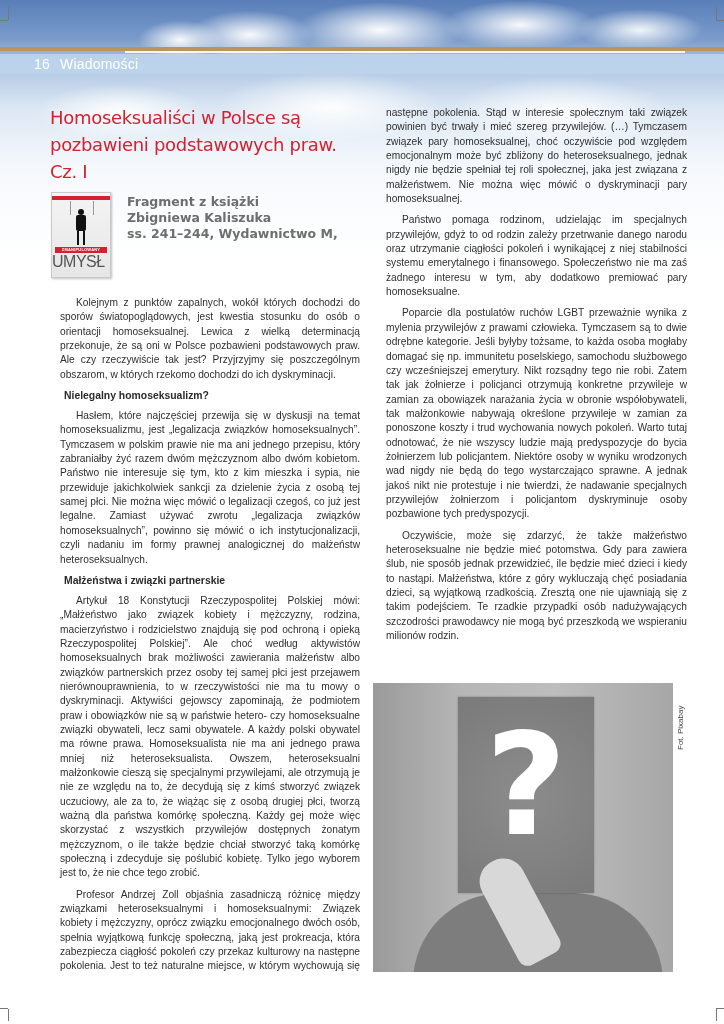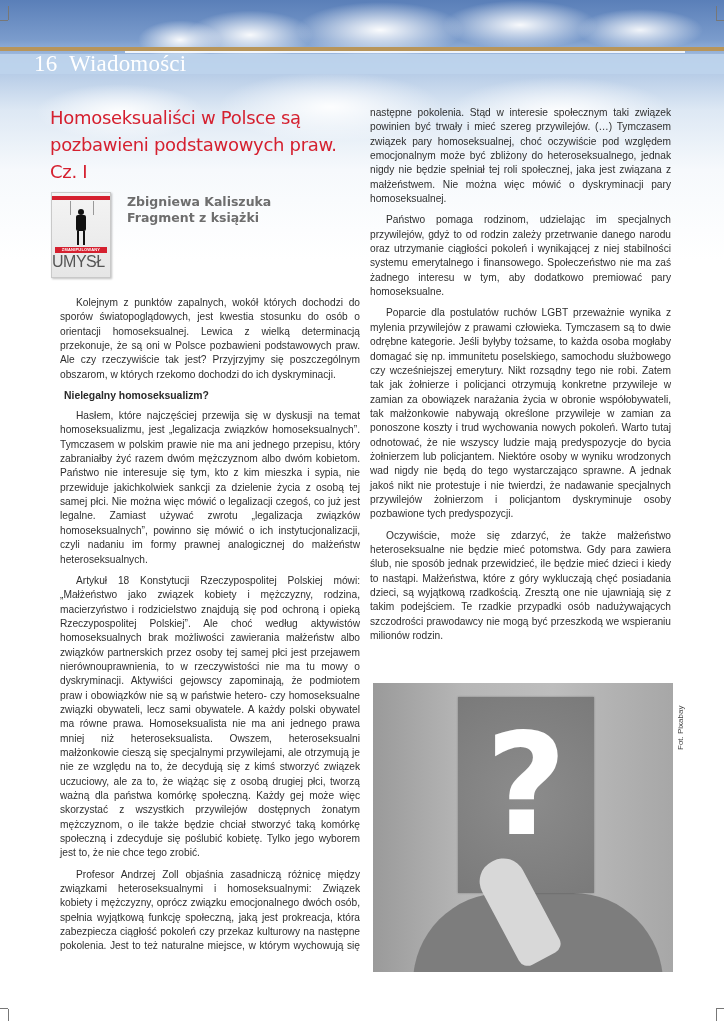--- a/index.html
+++ b/index.html
@@ -34,21 +34,21 @@
   .white-rule {
     position: absolute; left: 125px; top: 51px; width: 560px; height: 2px;
     background: rgba(255,255,255,0.85);
   }
   .section-band {
     position: absolute; left: 0; top: 54px; width: 724px; height: 20px;
     background: rgba(190,212,236,0.9);
   }
   .section-label {
     position: absolute; left: 34px; top: 54px; height: 20px; line-height: 20px;
-    font-family: Liberation Serif, serif; font-size: 23px; color: #ffffff;
+    font-family: Liberation Sans, sans-serif; font-size: 14px; color: #ffffff;
     letter-spacing: 0.2px;
   }
   .section-label .num { margin-right: 6px; }
 
   
   .crop { position: absolute; background: #777; }
 
   
   .title {
     position: absolute; left: 50px; top: 104px; width: 310px;
@@ -80,21 +80,21 @@
   .credit {
     position: absolute; left: 127px; top: 194px; width: 230px;
     color: #6e6e6e; font-size: 12.5px; line-height: 16px; font-weight: bold;
     font-family: "DejaVu Sans", sans-serif;
   }
   .credit div { white-space: nowrap; }
 
   
   .col { position: absolute; font-size: 10.2px; line-height: 14.35px; color: #2f2f2f; text-align: justify; }
   .col-left { left: 60px; top: 296px; width: 300px; }
-  .col-right { left: 370px; top: 106px; width: 301px; }
+  .col-right { left: 386px; top: 106px; width: 301px; }
   .col p { margin: 0 0 7px 0; text-indent: 16px; hyphens: none; }
   .col p.cont { text-indent: 0; }
   .col h3 { margin: 0 0 6px 4px; font-size: 10.4px; font-weight: bold; color: #2a2a2a; line-height: 14px; }
 
   
   .photo {
     position: absolute; left: 373px; top: 683px; width: 300px; height: 289px;
     background: linear-gradient(90deg, #9a9a9a 0%, #b6b6b6 30%, #bdbdbd 60%, #a7a7a7 100%);
     overflow: hidden;
   }
@@ -149,28 +149,30 @@
   <div class="bar"></div>
   <div class="strings"></div>
   <div class="puppet-head"></div>
   <div class="puppet-body"></div>
   <div class="puppet-legs"></div>
   <div class="label-red">ZMANIPULOWANY</div>
   <div class="label-big">UMYSŁ</div>
 </div>
 
 <div class="credit">
+  <div>Fragment z książki</div>
   <div>Zbigniewa Kaliszuka</div>
-  <div>Fragment z książki</div>
+  <div>ss. 241–244, Wydawnictwo M,</div>
 </div>
 
 <div class="col col-left">
   <p>Kolejnym z punktów zapalnych, wokół których dochodzi do sporów światopoglądowych, jest kwestia stosunku do osób o orientacji homoseksualnej. Lewica z wielką determinacją przekonuje, że są oni w Polsce pozbawieni podstawowych praw. Ale czy rzeczywiście tak jest? Przyjrzyjmy się poszczególnym obszarom, w których rzekomo dochodzi do ich dyskryminacji.</p>
   <h3>Nielegalny homoseksualizm?</h3>
   <p>Hasłem, które najczęściej przewija się w dyskusji na temat homoseksualizmu, jest „legalizacja związków homoseksualnych”. Tymczasem w polskim prawie nie ma ani jednego przepisu, który zabraniałby żyć razem dwóm mężczyznom albo dwóm kobietom. Państwo nie interesuje się tym, kto z kim mieszka i sypia, nie przewiduje jakichkolwiek sankcji za dzielenie życia z osobą tej samej płci. Nie można więc mówić o legalizacji czegoś, co już jest legalne. Zamiast używać zwrotu „legalizacja związków homoseksualnych”, powinno się mówić o ich instytucjonalizacji, czyli nadaniu im formy prawnej analogicznej do małżeństw heteroseksualnych.</p>
+  <h3>Małżeństwa i związki partnerskie</h3>
   <p>Artykuł 18 Konstytucji Rzeczypospolitej Polskiej mówi: „Małżeństwo jako związek kobiety i mężczyzny, rodzina, macierzyństwo i rodzicielstwo znajdują się pod ochroną i opieką Rzeczypospolitej Polskiej”. Ale choć według aktywistów homoseksualnych brak możliwości zawierania małżeństw albo związków partnerskich przez osoby tej samej płci jest przejawem nierównouprawnienia, to w rzeczywistości nie ma tu mowy o dyskryminacji. Aktywiści gejowscy zapominają, że podmiotem praw i obowiązków nie są w państwie hetero- czy homoseksualne związki obywateli, lecz sami obywatele. A każdy polski obywatel ma równe prawa. Homoseksualista nie ma ani jednego prawa mniej niż heteroseksualista. Owszem, heteroseksualni małżonkowie cieszą się specjalnymi przywilejami, ale otrzymują je nie ze względu na to, że decydują się z kimś stworzyć związek uczuciowy, ale za to, że wiążąc się z osobą drugiej płci, tworzą ważną dla państwa komórkę społeczną. Każdy gej może więc skorzystać z wszystkich przywilejów dostępnych żonatym mężczyznom, o ile także będzie chciał stworzyć taką komórkę społeczną i zdecyduje się poślubić kobietę. Tylko jego wyborem jest to, że nie chce tego zrobić.</p>
   <p style="text-align-last:justify;">Profesor Andrzej Zoll objaśnia zasadniczą różnicę między związkami heteroseksualnymi i homoseksualnymi: Związek kobiety i mężczyzny, oprócz związku emocjonalnego dwóch osób, spełnia wyjątkową funkcję społeczną, jaką jest prokreacja, która zabezpiecza ciągłość pokoleń czy przekaz kulturowy na następne pokolenia. Jest to też naturalne miejsce, w którym wychowują się</p>
 </div>
 
 <div class="col col-right">
   <p class="cont">następne pokolenia. Stąd w interesie społecznym taki związek powinien być trwały i mieć szereg przywilejów. (…) Tymczasem związek pary homoseksualnej, choć oczywiście pod względem emocjonalnym może być zbliżony do heteroseksualnego, jednak nigdy nie będzie spełniał tej roli społecznej, jaka jest związana z małżeństwem. Nie można więc mówić o dyskryminacji pary homoseksualnej.</p>
   <p>Państwo pomaga rodzinom, udzielając im specjalnych przywilejów, gdyż to od rodzin zależy przetrwanie danego narodu oraz utrzymanie ciągłości pokoleń i wynikającej z niej stabilności systemu emerytalnego i finansowego. Społeczeństwo nie ma zaś żadnego interesu w tym, aby dodatkowo premiować pary homoseksualne.</p>
   <p>Poparcie dla postulatów ruchów LGBT przeważnie wynika z mylenia przywilejów z prawami człowieka. Tymczasem są to dwie odrębne kategorie. Jeśli byłyby tożsame, to każda osoba mogłaby domagać się np. immunitetu poselskiego, samochodu służbowego czy wcześniejszej emerytury. Nikt rozsądny tego nie robi. Zatem tak jak żołnierze i policjanci otrzymują konkretne przywileje w zamian za obowiązek narażania życia w obronie współobywateli, tak małżonkowie nabywają określone przywileje w zamian za ponoszone koszty i trud wychowania nowych pokoleń. Warto tutaj odnotować, że nie wszyscy ludzie mają predyspozycje do bycia żołnierzem lub policjantem. Niektóre osoby w wyniku wrodzonych wad nigdy nie będą do tego wystarczająco sprawne. A jednak jakoś nikt nie protestuje i nie twierdzi, że nadawanie specjalnych przywilejów żołnierzom i policjantom dyskryminuje osoby pozbawione tych predyspozycji.</p>
   <p>Oczywiście, może się zdarzyć, że także małżeństwo heteroseksualne nie będzie mieć potomstwa. Gdy para zawiera ślub, nie sposób jednak przewidzieć, ile będzie mieć dzieci i kiedy to nastąpi. Małżeństwa, które z góry wykluczają chęć posiadania dzieci, są wyjątkową rzadkością. Zresztą one nie ujawniają się z takim podejściem. Te rzadkie przypadki osób nadużywających szczodrości prawodawcy nie mogą być przeszkodą we wspieraniu milionów rodzin.</p>
 </div>

